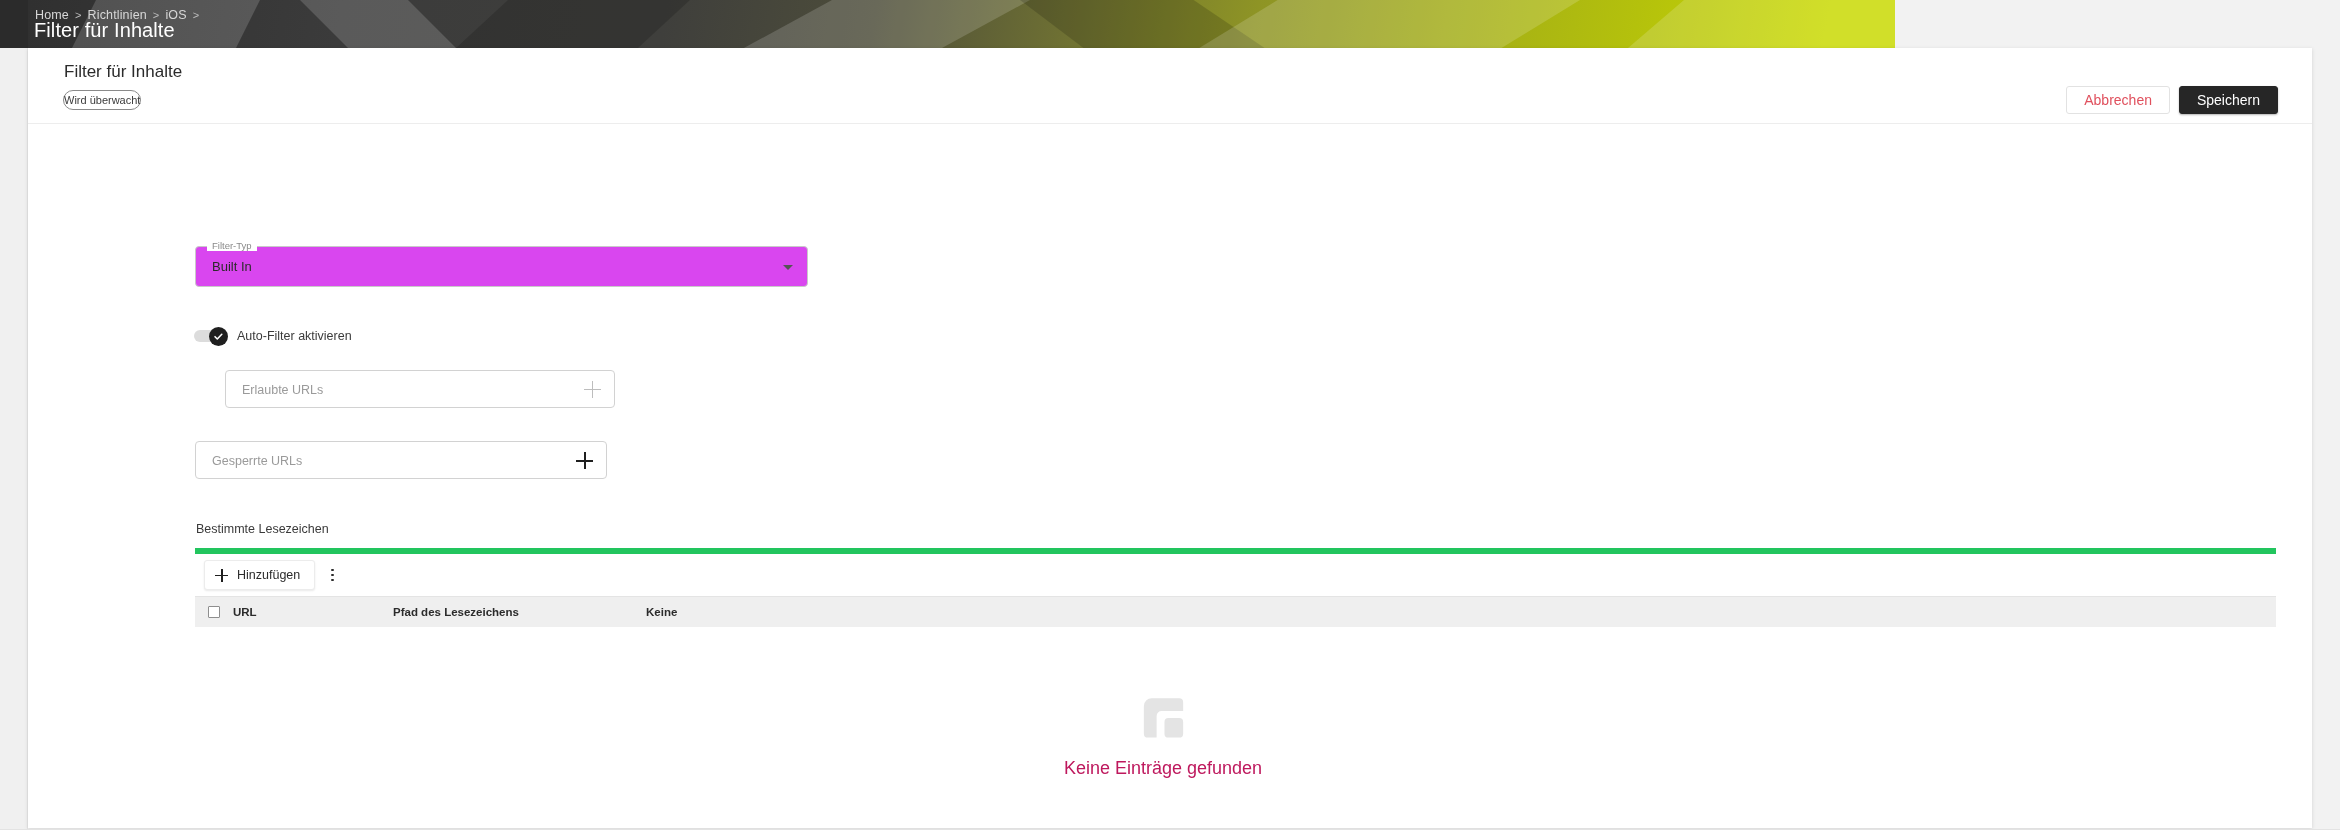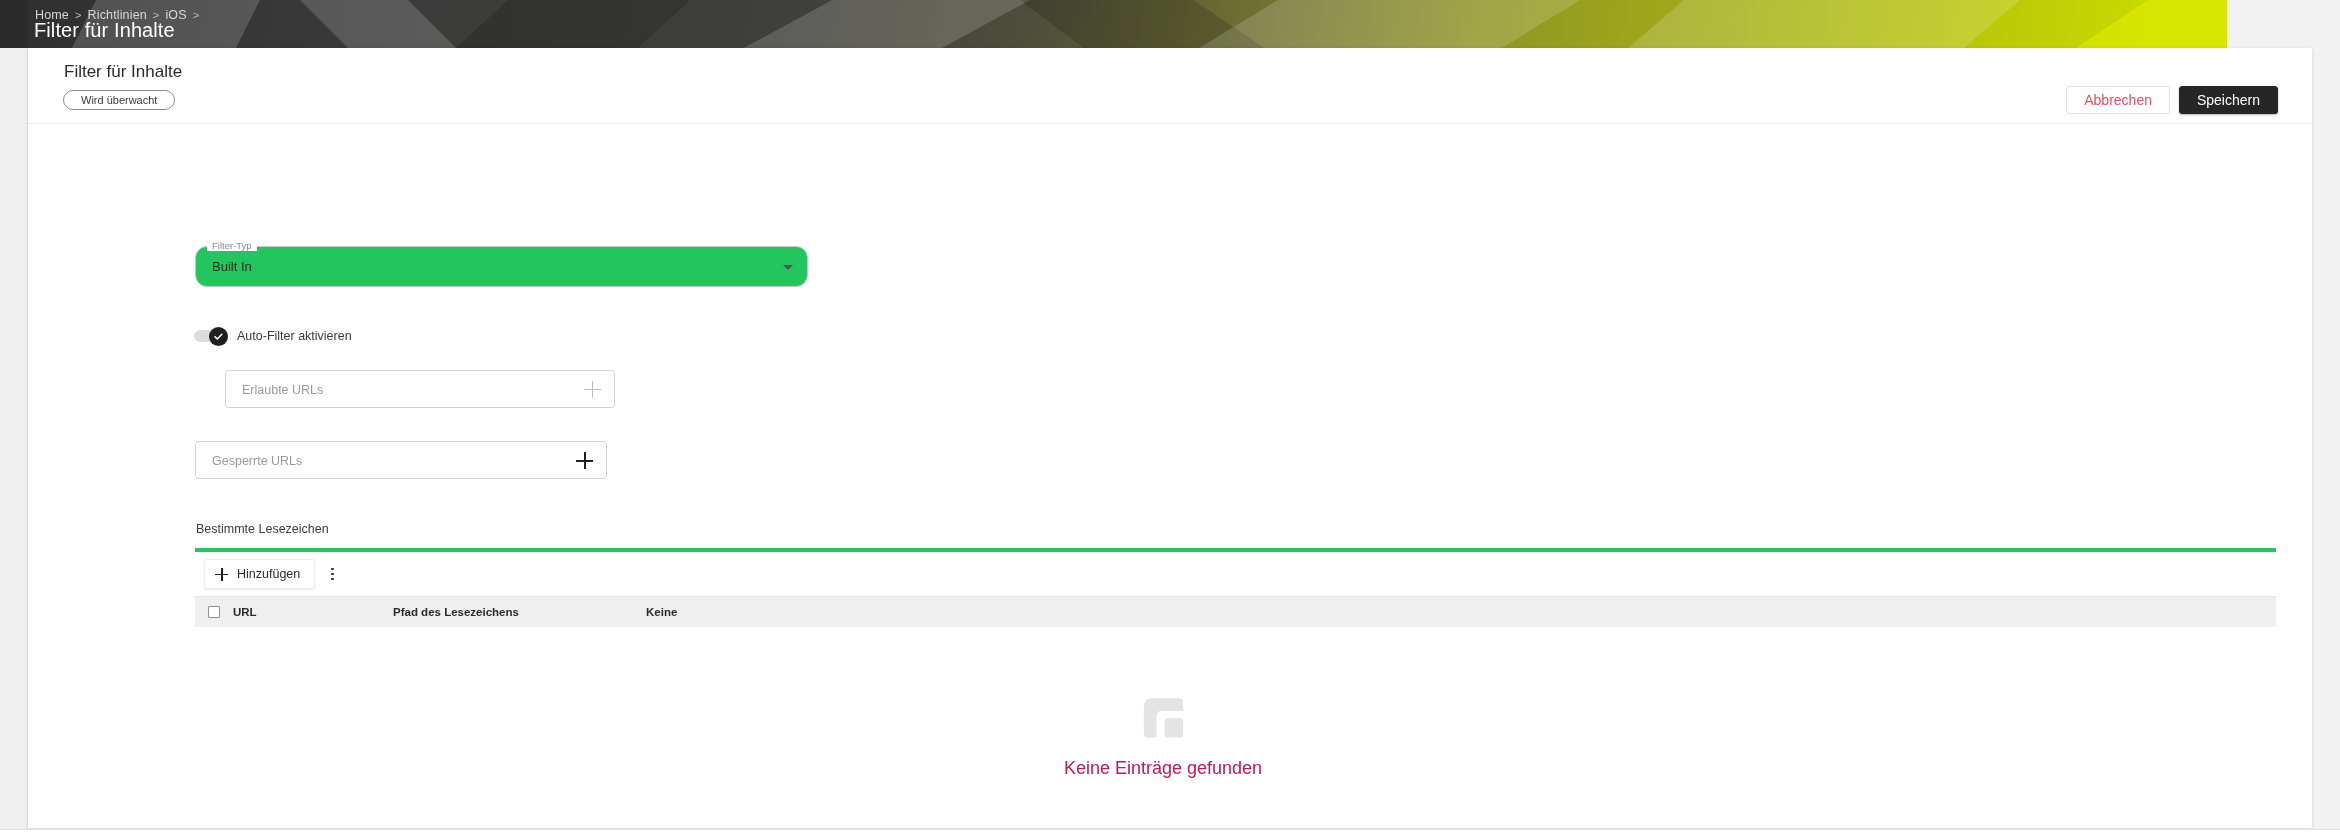--- a/index.html
+++ b/index.html
@@ -13,21 +13,21 @@
   }
   #app {
     position: relative;
     width: 2340px; height: 835px;
     background: #f2f2f2;
   }
 
   
   .banner {
     position: absolute; left: 0; top: 0;
-    width: 2227px; height: 72px;
+    width: 1895px; height: 72px;
     background: #0f172a;
     overflow: hidden;
   }
   .banner-grad {
     position: absolute; inset: 0;
     background: linear-gradient(100deg,
       #2f2f2f 0%, #3b3b3b 18%, #3f3f3c 35%,
       #4d4d3a 46%, #6e7033 56%, #8e9425 66%,
       #a2ac18 76%, #b4c10c 86%, #c9d900 96%);
   }
@@ -90,21 +90,21 @@
   .card-header {
     position: relative; height: 76px;
     border-bottom: 1px solid #ededed;
   }
   .card-title {
     position: absolute; left: 36px; top: 14px;
     font-size: 17px; color: #2b2b2b; font-weight: 400;
   }
   .status-badge {
     position: absolute; left: 35px; top: 42px;
-    height: 20px; padding: 0 17px;
+    height: 20px; padding: 0 0;
     display: inline-flex; align-items: center;
     border: 1px solid #8a8a8a; border-radius: 12px;
     font-size: 11px; color: #3b3b3b; background: #fff;
     white-space: nowrap;
   }
   .header-actions {
     position: absolute; right: 34px; top: 38px;
     display: flex; align-items: center; gap: 9px;
   }
   .btn {
@@ -145,22 +145,22 @@
     transform: rotate(45deg);
     margin-top: 3px;
   }
 
   
   .body { position: relative; padding-top: 10px; }
 
   .field-select {
     position: absolute; left: 195px; top: 246px;
     width: 613px; height: 41px;
-    border: 1px solid #c9c9c9; border-radius: 12px;
-    background: #22c55e;
+    border: 1px solid #c9c9c9; border-radius: 4px;
+    background: #d946ef;
   }
   .field-select .legend {
     position: absolute; left: 11px; top: -7px;
     padding: 0 5px; background: #fff;
     font-size: 9.5px; color: #8a8a8a;
   }
   .field-select .value {
     position: absolute; left: 16px; top: 12px;
     font-size: 13px; color: #2b2b2b;
   }
@@ -222,21 +222,21 @@
     position: absolute; left: 196px; top: 522px;
     font-size: 12.5px; color: #3a3a3a;
   }
 
   .table-wrap {
     position: absolute; left: 195px; top: 548px;
     width: 2081px;
   }
   .table-toolbar {
     position: relative; height: 48px;
-    border-top: 4px solid #22c55e;
+    border-top: 6px solid #22c55e;
     display: flex; align-items: center;
     padding-left: 9px; gap: 4px;
   }
   .add-btn {
     height: 30px; padding: 0 14px 0 10px;
     display: inline-flex; align-items: center; gap: 9px;
     background: #ffffff; border: 1px solid #ececec; border-radius: 3px;
     box-shadow: 0 1px 2px rgba(0,0,0,.09);
     font-size: 12.5px; color: #2b2b2b; cursor: pointer;
   }

